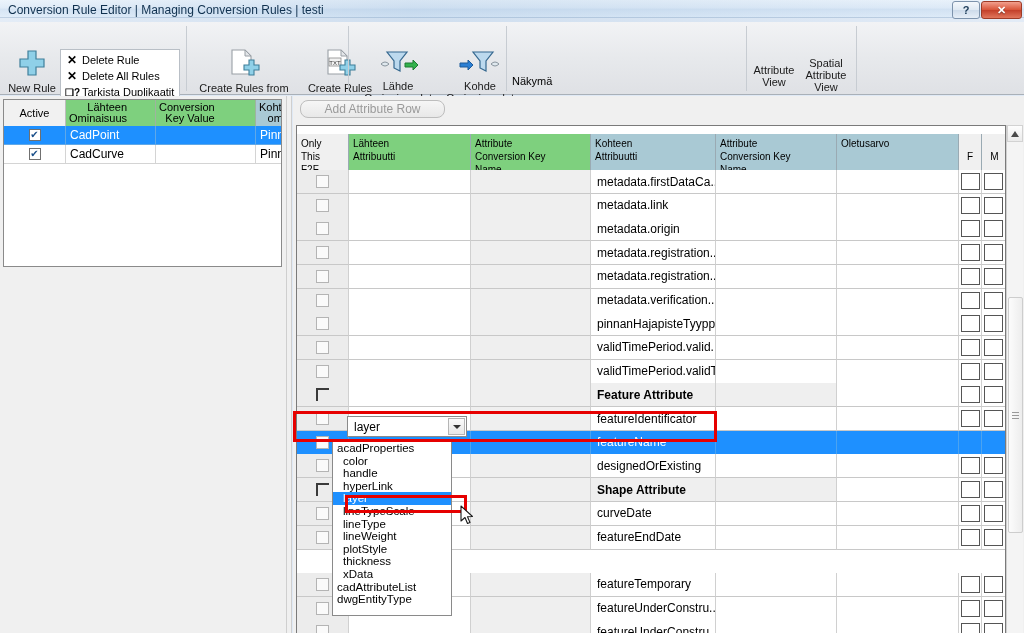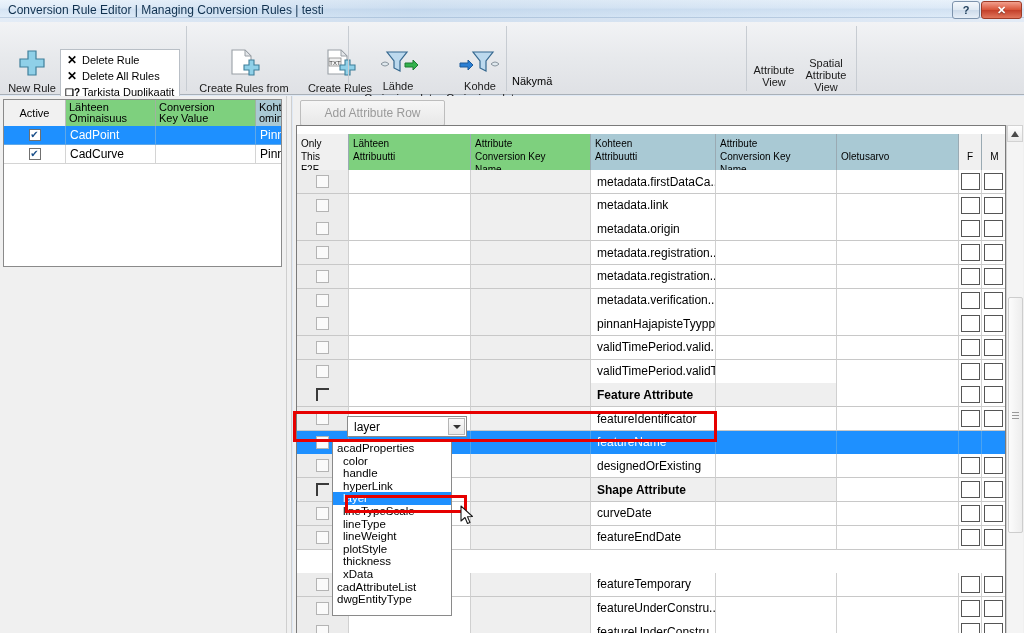--- a/index.html
+++ b/index.html
@@ -74,21 +74,21 @@
   #nakyma-arrow{ position:absolute; right:4px; top:6px; width:0;height:0;
     border-left:4px solid transparent;border-right:4px solid transparent;border-top:4px solid #5a636d;}
 
   
   #leftpanel{
     position:absolute; left:0; top:96px; width:286px; height:537px;
     background:#f0f0f0; border-right:0; overflow:hidden;
   }
   #rules-grid{
     position:absolute; left:3px; top:3px; width:279px; height:168px;
-    background:#fff; border:1px solid #8a8a8a; overflow:hidden;
+    background:#fff; border:1px solid #8a8a8a; overflow:hidden;text-align:right;
   }
   .rhead{
     position:absolute; top:0; height:26px; font-size:11px;
     padding:2px 3px; line-height:11px; border-right:1px solid #9fb39f;
     display:flex; align-items:center;
   }
   .rhead span{ display:block; }
   .rh-active{ left:0; width:62px; background:#f1f1f1; border-right:1px solid #bdbdbd; justify-content:center;}
   .rh-src{ left:62px; width:90px; background:#7ed07e; }
   .rh-key{ left:152px; width:100px; background:#7ed07e; }
@@ -114,23 +114,23 @@
     position:absolute; left:286px; top:96px; width:6px; height:537px;
     background:#f0f0f0; border-left:1px solid #cfcfcf; border-right:1px solid #cfcfcf;
   }
 
   
   #rightpanel{
     position:absolute; left:293px; top:96px; width:731px; height:537px;
     background:#f0f0f0; overflow:hidden;
   }
   #add-attr-btn{
-    position:absolute; left:7px; top:4px; width:145px; height:26px;
+    position:absolute; left:7px; top:4px; width:145px; height:18px;
     background:linear-gradient(180deg,#f6f6f6,#e8e8e8);
-    border:1px solid #bdbdbd; border-radius:2px;
+    border:1px solid #bdbdbd; border-radius:8px;
     display:flex; align-items:center; justify-content:center;
     font-size:12px; color:#9a9a9a;
   }
 
   #attr-table{
     position:absolute; left:3px; top:29px; width:710px; height:508px;
     background:#fff; border:1px solid #7a7a7a; border-bottom:0; overflow:hidden;
   }
   .ahead{
     position:absolute; top:8px; height:44px; font-size:10px; line-height:13px;
@@ -389,21 +389,21 @@
     </div>
     <div class="ahead ah-blue" style="left:294px; width:125px;">
       <span style="white-space:pre-line;">Kohteen
 Attribuutti</span>
     </div>
     <div class="ahead ah-blue" style="left:419px; width:121px;">
       <span style="white-space:pre-line;">Attribute
 Conversion Key
 Name</span>
     </div>
-    <div class="ahead ah-blue" style="left:540px; width:122px; display:flex; align-items:center;">
+    <div class="ahead ah-blue" style="left:540px; width:122px; display:flex; ">
       <span>Oletusarvo</span>
     </div>
     <div class="ahead ah-plain ah-center" style="left:662px; width:23px;">
       <span>F</span>
     </div>
     <div class="ahead ah-plain ah-center" style="left:685px; width:25px; border-right:0;">
       <span>M</span>
     </div>
 
     <div id="attr-rows">

